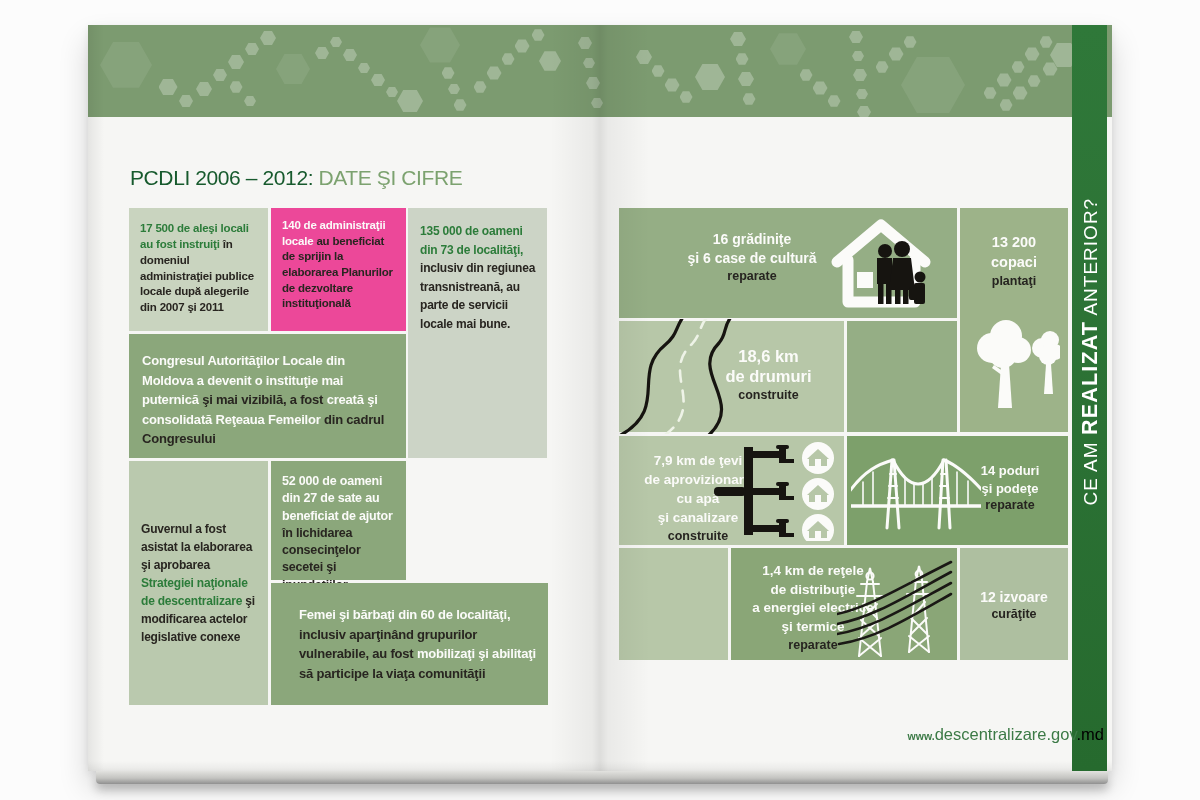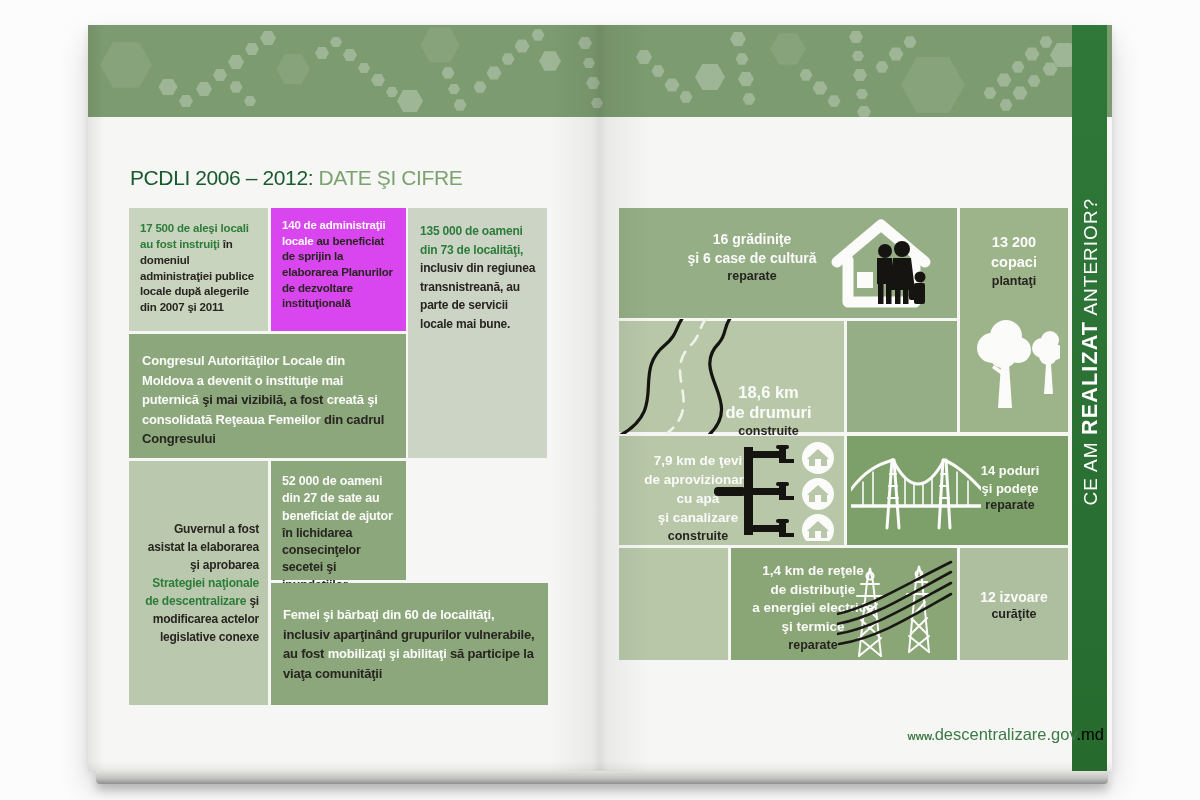--- a/index.html
+++ b/index.html
@@ -25,43 +25,43 @@
   
   .page-title{position:absolute;left:42px;top:141px;z-index:2;font-weight:normal;font-size:21px;letter-spacing:-.4px;white-space:nowrap;}
   .t-dark{color:#175a2d;}
   .t-light{color:#7ca26f;}
   
   .lbox{position:absolute;z-index:2;font-weight:bold;}
   .g{color:#2c7c3a;}
   .d{color:#282520;}
   .w{color:#fbfbf9;}
   .b1{left:41px;top:183px;width:139px;height:123px;background:#c9d4bf;padding:13px 9px 0 11px;font-size:11.5px;line-height:1.38;letter-spacing:-.2px;}
-  .b2{left:183px;top:183px;width:135px;height:123px;background:#d946ef;padding:10px 8px 0 11px;font-size:11.5px;line-height:1.36;letter-spacing:-.2px;}
+  .b2{left:183px;top:183px;width:135px;height:123px;background:#ec4899;padding:10px 8px 0 11px;font-size:11.5px;line-height:1.36;letter-spacing:-.2px;}
   .b3{left:320px;top:183px;width:139px;height:250px;background:#ccd4c6;padding:14px 10px 0 12px;font-size:12px;line-height:1.55;letter-spacing:-.2px;}
   .b4{left:41px;top:309px;width:277px;height:124px;background:#8ba77b;padding:17px 12px 0 13px;font-size:13px;line-height:1.5;letter-spacing:-.2px;}
-  .b5{left:41px;top:436px;width:139px;height:244px;background:#bac9ae;padding:0 9px 0 12px;font-size:12px;line-height:1.5;letter-spacing:-.2px;display:flex;align-items:center;text-align:right;}
+  .b5{left:41px;top:436px;width:139px;height:244px;background:#bac9ae;padding:0 9px 0 12px;font-size:12px;line-height:1.5;letter-spacing:-.2px;display:flex;align-items:center;}
   .b6{left:183px;top:436px;width:135px;height:119px;background:#8ba77b;padding:12px 8px 0 11px;font-size:12.5px;line-height:1.38;letter-spacing:-.2px;}
   .b7{left:320px;top:436px;width:139px;height:119px;background:#ccd4c6;padding:12px 9px 0 12px;font-size:12.5px;line-height:1.34;letter-spacing:-.2px;}
-  .b8{left:183px;top:558px;width:277px;height:122px;background:#8ba77b;padding:0 12px 0 12px;font-size:13px;line-height:1.5;letter-spacing:-.2px;display:flex;align-items:center;}
+  .b8{left:183px;top:558px;width:277px;height:122px;background:#8ba77b;padding:0 12px 0 28px;font-size:13px;line-height:1.5;letter-spacing:-.2px;display:flex;align-items:center;}
   
   .rbox{position:absolute;z-index:2;font-weight:bold;}
   .rA{left:531px;top:183px;width:338px;height:110px;background:#95ae85;}
   .rB{left:872px;top:183px;width:108px;height:224px;background:#9db389;}
   .rC{left:531px;top:296px;width:225px;height:111px;background:#b7c7a8;}
   .rD{left:759px;top:296px;width:110px;height:111px;background:#95ae85;}
   .rF{left:531px;top:411px;width:225px;height:109px;background:#b7c7a8;}
   .rG{left:759px;top:411px;width:221px;height:109px;background:#7da06b;}
   .rH{left:531px;top:523px;width:109px;height:112px;background:#b7c7a8;}
   .rI{left:643px;top:523px;width:226px;height:112px;background:#8aa677;}
   .rJ{left:872px;top:523px;width:108px;height:112px;background:#aebfa0;}
   .wlines{white-space:pre-line;color:#fbfbf9;text-align:center;}
   .dlabel{color:#262420;text-align:center;font-size:12.5px;margin-top:1px;}
   .rA .wlines{font-size:14px;line-height:1.35;}
   .rB .wlines{font-size:14.5px;line-height:1.4;}
-  .rC .wlines{font-size:16.5px;line-height:1.2;margin-top:36px;}
+  .rC .wlines{font-size:16.5px;line-height:1.2;}
   .rF .wlines{font-size:13.5px;line-height:1.4;}
   .rG .wlines{font-size:13px;line-height:1.35;}
   .rI .wlines{font-size:13.5px;line-height:1.38;}
   .rJ .wlines{font-size:14px;line-height:1.3;}
   .rtextA{position:absolute;left:28px;top:22px;width:210px;}
   .iconA{position:absolute;right:14px;top:6px;}
   .rtextB{position:absolute;left:0;top:24px;width:108px;}
   .iconB{position:absolute;left:10px;top:108px;}
   .iconC{position:absolute;left:-2px;top:-2px;}
   .rtextC{position:absolute;right:8px;top:26px;width:135px;}

